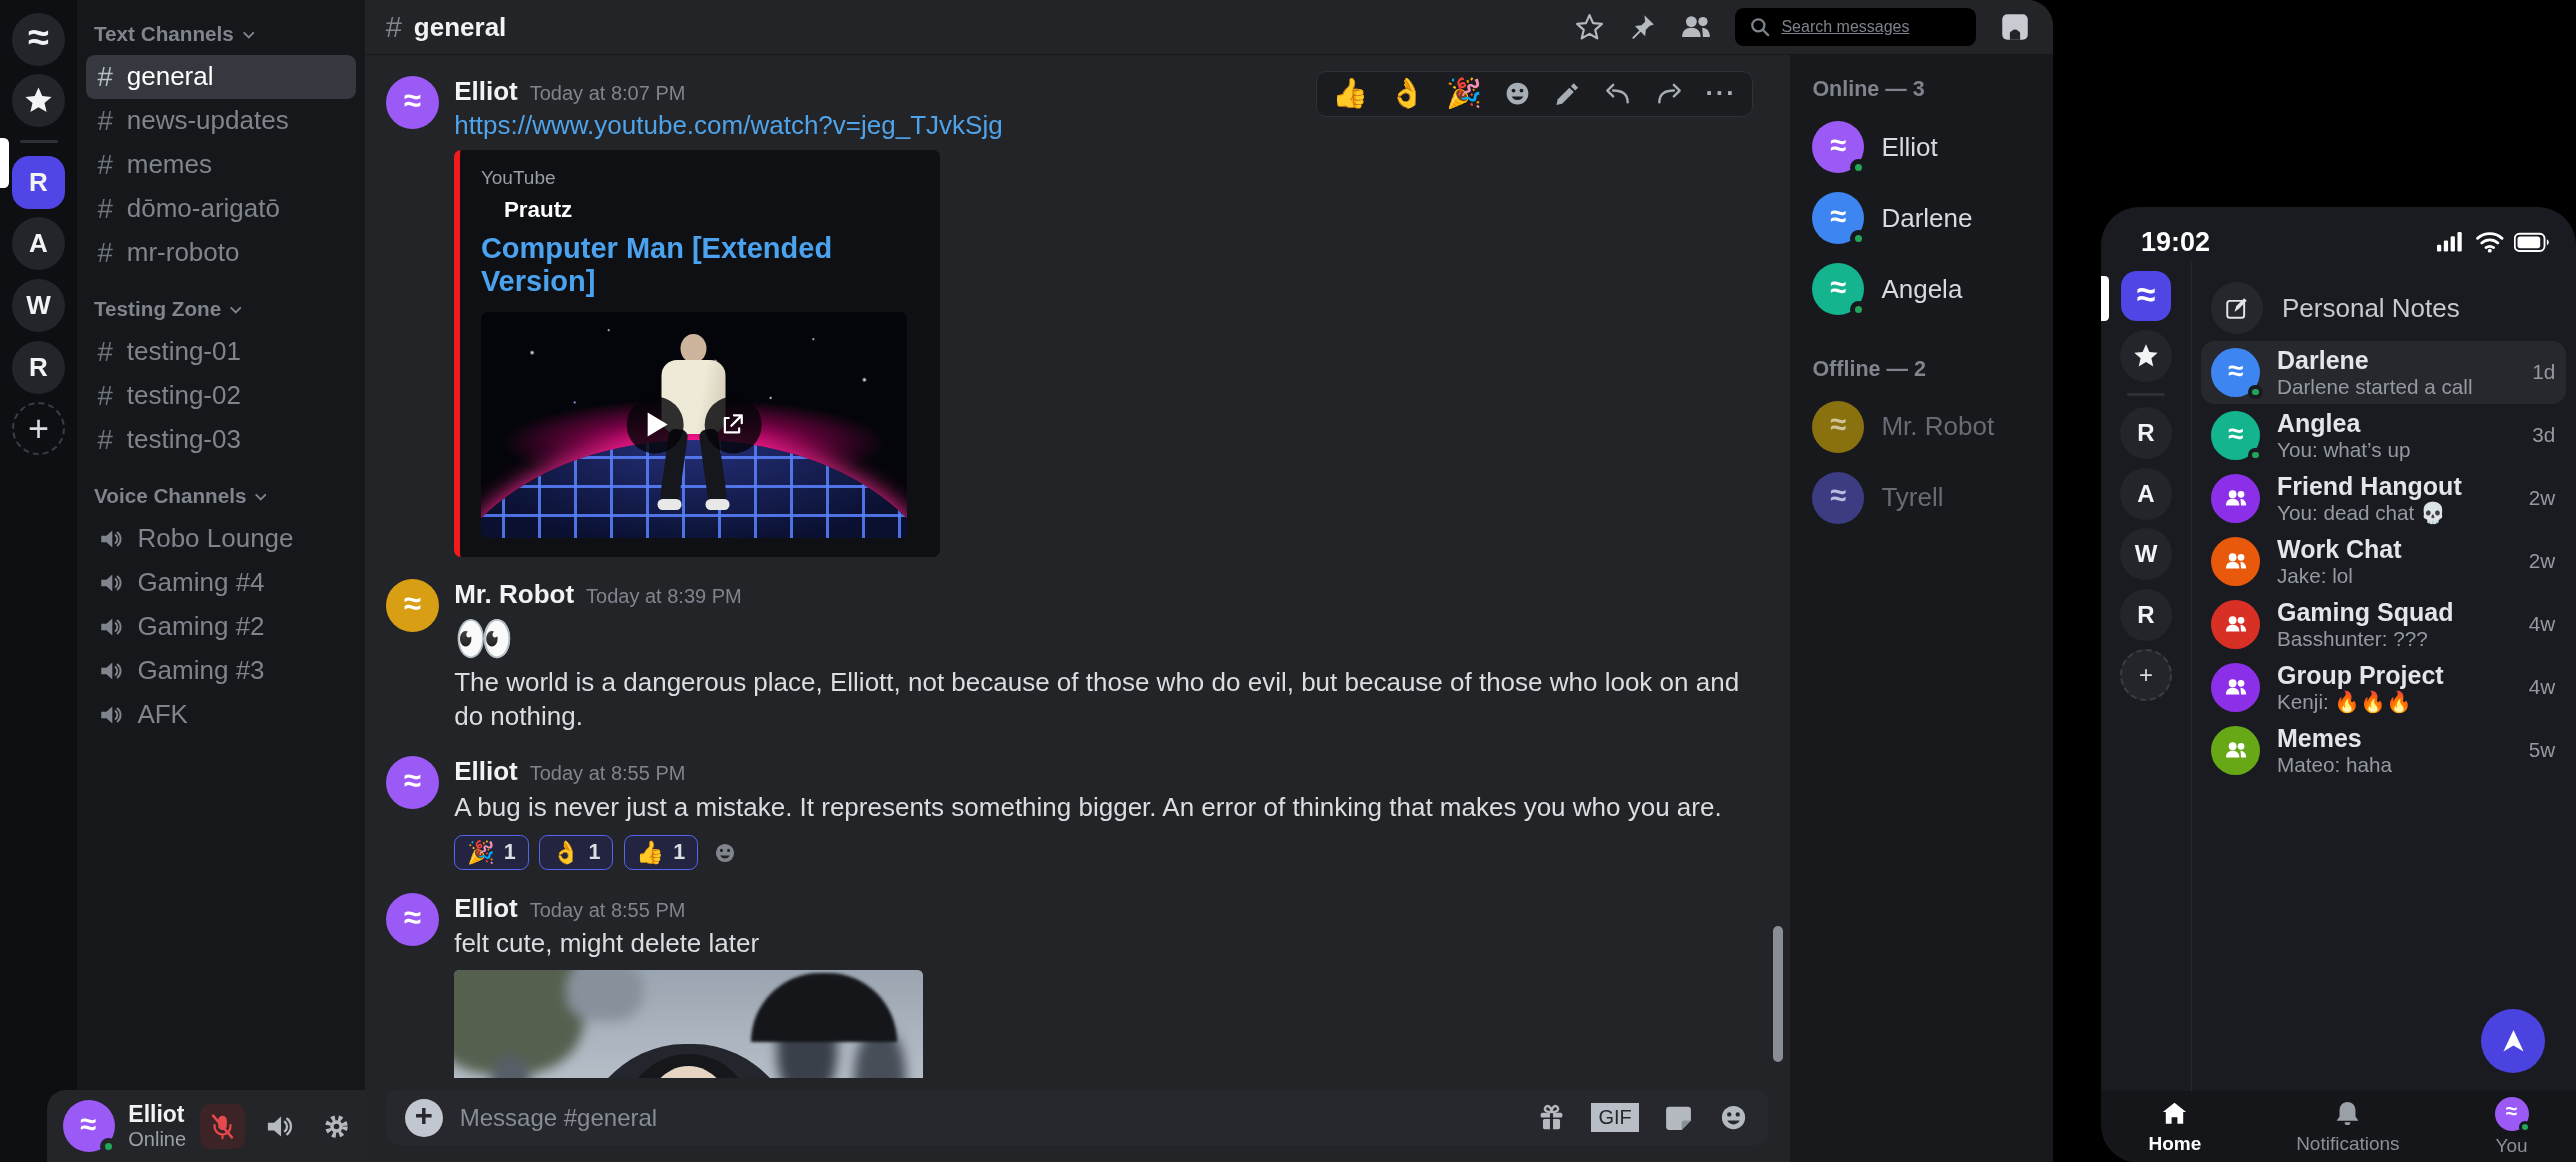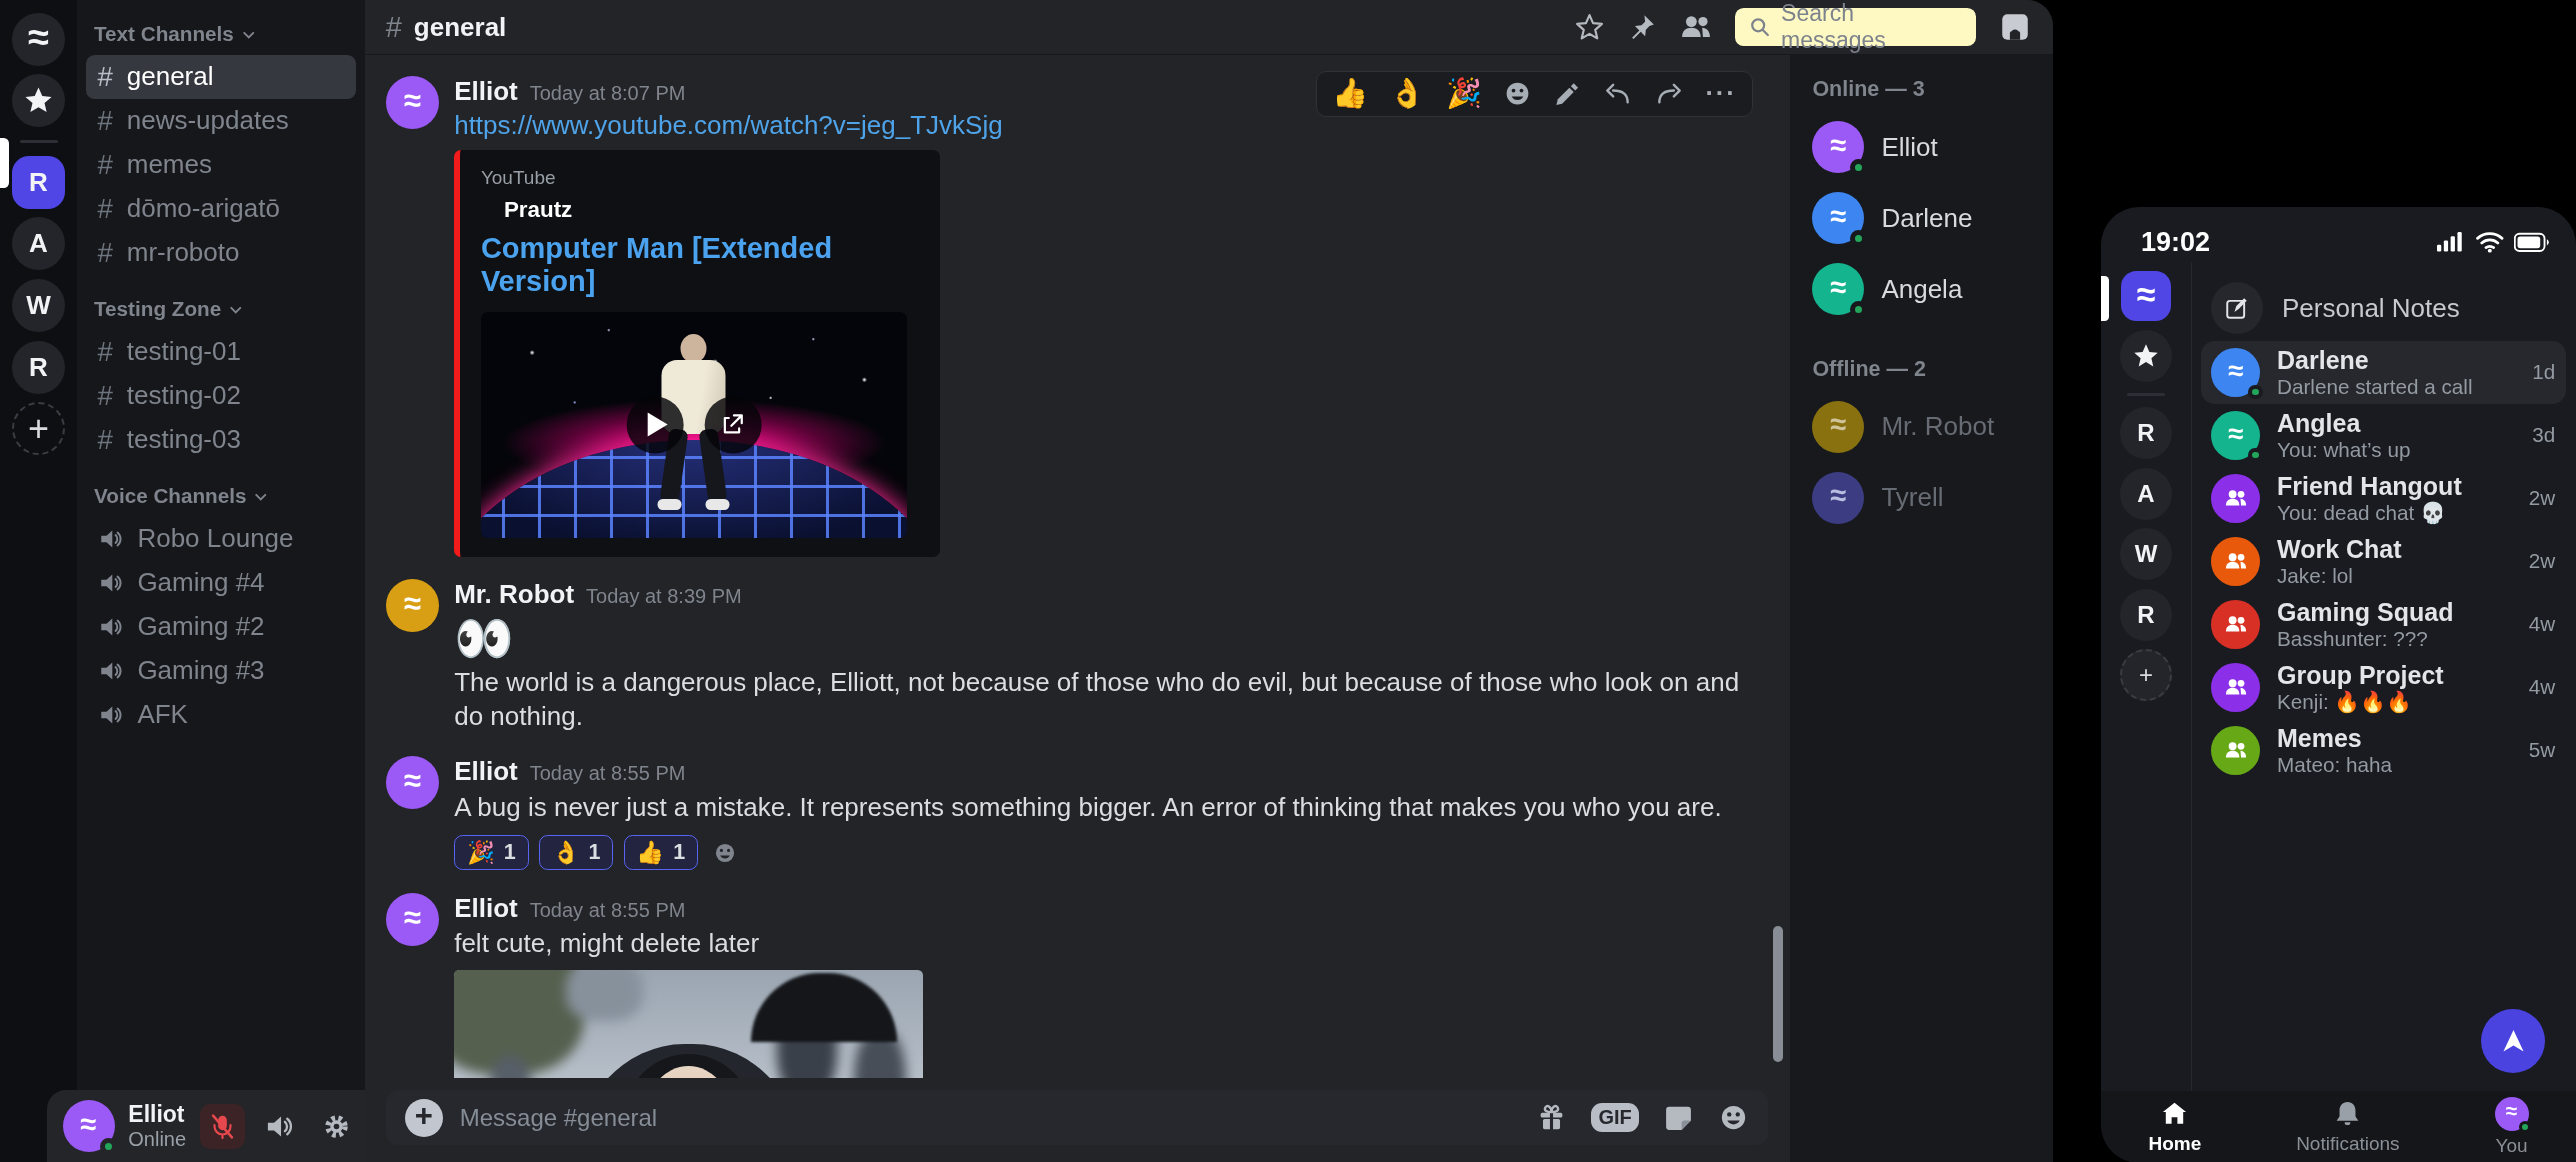--- a/index.html
+++ b/index.html
@@ -57,23 +57,23 @@
               justify-content:center; cursor:pointer; }
   .icon-btn.muted { background:#3c2426; }
 
   
   .main { flex:1; display:flex; flex-direction:column; min-width:0; }
   .topbar { height:55px; flex:none; display:flex; align-items:center; padding:0 20.7px;
             border-bottom:1.7px solid #17181c; background:#222428; gap:12px;}
   .topbar .hash { color:#7f848d; font-size:29px; }
   .topbar-title { color:#f2f3f5; font-size:26px; font-weight:700; }
   .topbar-right { margin-left:auto; display:flex; align-items:center; gap:22.4px; }
-  .searchbox { width:241px; height:38px; background:#fef9c3; border-radius:8.6px;
+  .searchbox { width:241px; height:38px; background:#000000; border-radius:8.6px;
                display:flex; align-items:center; gap:10.3px; padding:0 13.8px;
-               color:#7d838c; font-size:23px; cursor:text;}
+               color:#7d838c; font-size:16px; cursor:text;text-decoration:underline;}
 
   .content { flex:1; display:flex; min-height:0; position:relative; }
 
   .chat { flex:1; min-width:0; display:flex; flex-direction:column; position:relative; }
   .messages { flex:1; overflow:hidden; padding:20.7px 26px 0 20.7px; }
   .msg { display:flex; gap:15.5px; margin-bottom:22.4px; }
   .msg-avatar { width:53px; height:53px; font-size:31px; }
   .msg-body { min-width:0; }
   .msg-head { display:flex; align-items:baseline; gap:12px; margin-bottom:3.4px; }
   .msg-author { color:#f2f3f5; font-size:26px; font-weight:700; }
@@ -165,22 +165,22 @@
                border-radius:5.2px; background:#9ba0a8; opacity:.85; cursor:pointer;}
 
   
   .composer { flex:none; margin:12px 22.4px 17px 20.7px; height:55px; background:#26282e;
               border-radius:12px; display:flex; align-items:center; padding:0 19px; gap:17px;}
   .plus-btn { width:38px; height:38px; border-radius:50%; background:#c2c7cf; color:#26282e;
               font-size:31px; font-weight:700; display:flex; align-items:center;
               justify-content:center; cursor:pointer; line-height:1; padding-bottom:3.4px;}
   .composer-placeholder { color:#868d96; font-size:24px; flex:1; cursor:text;}
   .composer-icons { display:flex; align-items:center; gap:24px; }
-  .gif-badge { background:#b9bec6; color:#26282e; font-size:20px; font-weight:700;
-               border-radius:11px; padding:3.4px 6.9px; cursor:pointer;}
+  .gif-badge { background:#b9bec6; color:#26282e; font-size:20px; font-weight:400;
+               border-radius:0; padding:3.4px 6.9px; cursor:pointer;}
 
   
   .members { width:263px; flex:none; background:#17191d; padding:22.4px 0 0 22.4px; }
   .m-label { color:#7f848d; font-size:21.5px; font-weight:700; margin-bottom:19px; }
   .member { display:flex; align-items:center; gap:17px; margin-bottom:19px; cursor:pointer;}
   .member .avatar { width:52px; height:52px; font-size:29px; }
   .member .dot { border-color:#17191d; }
   .m-name { color:#d7dadf; font-size:26px; font-weight:500; }
   .member.offline .m-name { color:#676c74; }
   .m-gap { height:22.4px; }

